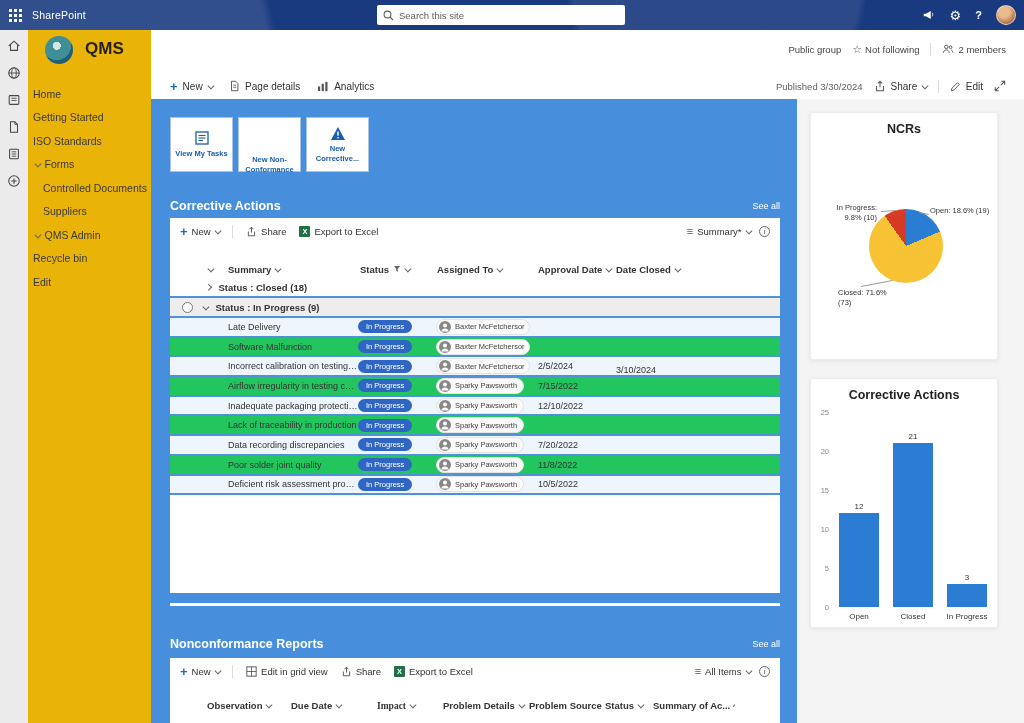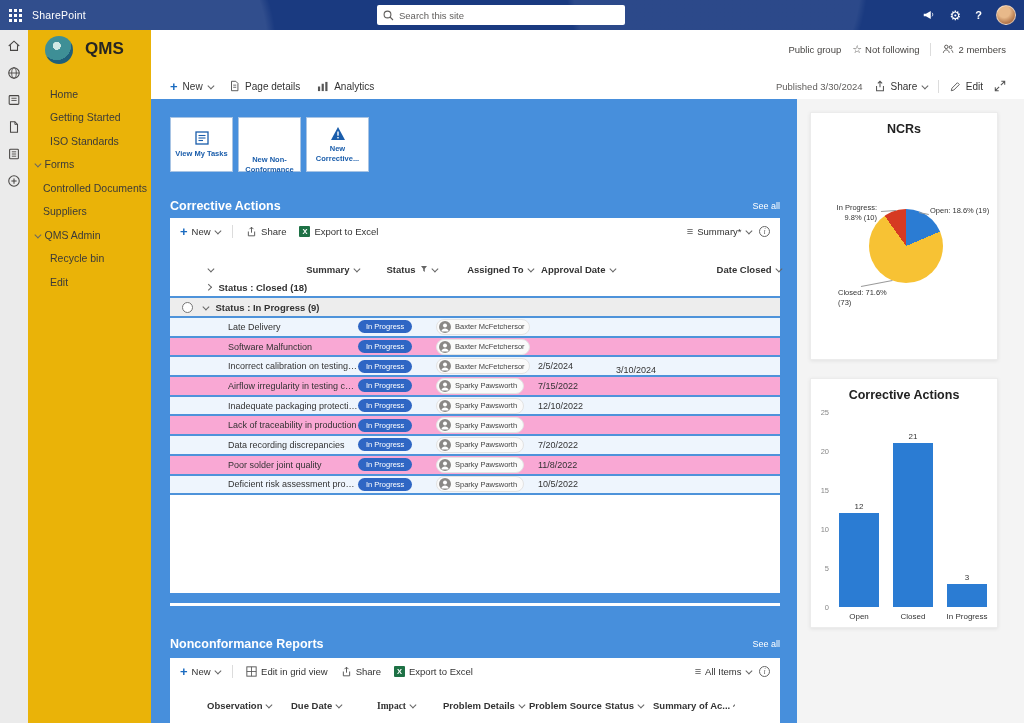--- a/index.html
+++ b/index.html
@@ -26,21 +26,21 @@
   
   .app-rail { position:absolute; left:0; top:30px; width:28px; height:693px; background:#ebebeb; display:flex; flex-direction:column; align-items:center; padding-top:9px; gap:13px; }
   .app-rail svg { display:block; }
 
   
   .left-col { position:absolute; left:28px; top:30px; width:123px; height:693px; background:#eab308; }
   .site-logo { position:absolute; left:17px; top:6px; width:28px; height:28px; border-radius:50%;
     background:radial-gradient(circle at 42% 35%, #cfe9e4 0 16%, #3e8f96 17% 58%, #1f5f7a 59% 100%); }
   .site-title { position:absolute; left:57px; top:9px; font-size:17px; font-weight:bold; color:#252423; }
   .sidebar-nav { position:absolute; left:0; top:52px; width:100%; }
-  .nav-item { height:23.5px; display:flex; align-items:center; padding-left:22px; font-size:10.5px; color:#3b3a39; cursor:pointer; }
+  .nav-item { height:23.5px; display:flex; align-items:center; padding-left:5px; font-size:10.5px; color:#3b3a39; cursor:pointer; }
   .nav-item.exp { padding-left:7px; }
   .nav-item.indent { padding-left:15px; }
   .nav-item .chev { margin-right:5px; color:#666; }
 
   
   .chev { display:inline-block; width:4.5px; height:4.5px; border-right:1.1px solid #666; border-bottom:1.1px solid #666; transform:rotate(45deg) translateY(-1px); }
   .chev.right { transform:rotate(-45deg); }
 
   
   .top-band { position:absolute; left:151px; top:30px; width:873px; height:69px; background:#fff; }
@@ -63,31 +63,31 @@
   #wp1 { top:119px; height:375px; }
   #wp2 { top:559px; height:85px; }
   .wp-toolbar { height:26px; display:flex; align-items:center; gap:13px; padding:0 10px; font-size:9.5px; color:#333; }
   .tb-item { display:flex; align-items:center; gap:4px; cursor:pointer; white-space:nowrap; }
   .tb-right { margin-left:auto; display:flex; align-items:center; gap:9px; }
   .excel-ic { width:11px; height:11px; background:#1e7145; color:#fff; font-size:7.5px; font-weight:bold; display:flex; align-items:center; justify-content:center; border-radius:1px; }
   .lines-ic { font-size:11px; color:#555; line-height:1; }
   .info-ic { width:11px; height:11px; border:1px solid #666; border-radius:50%; color:#666; font-size:8px; display:flex; align-items:center; justify-content:center; font-style:italic; font-family:"Liberation Serif",serif; }
 
   .ca-header { display:grid; grid-template-columns:48px 140px 78px 96px 82px 1fr; align-items:center; height:18px; margin-top:16px; font-size:9.5px; font-weight:bold; color:#333; }
-  .hc { display:flex; align-items:center; gap:4px; cursor:pointer;justify-content:flex-end; }
+  .hc { display:flex; align-items:center; gap:4px; cursor:pointer; }
   .hc.c0 { justify-content:flex-end; padding-right:6px; }
   .hc.c1 { padding-left:10px; } .hc.c2 { padding-left:2px; } .hc.c3 { padding-left:1px; } .hc.c4 { padding-left:6px; } .hc.c5 { padding-left:2px; }
 
   .group-row { display:flex; align-items:center; height:20px; font-size:9.5px; font-weight:bold; color:#333; border-bottom:2px solid #4e93da; background:#fff; cursor:pointer; }
   .group-row .chev { margin-left:36px; margin-right:8px; }
   .group-row.selected { background:#ededed; }
   .group-row.selected .chev { margin-left:10px; }
   .radio { width:11px; height:11px; border:1px solid #767676; border-radius:50%; background:#fff; margin-left:12px; }
 
-  .ca-row { display:grid; grid-template-columns:48px 140px 78px 96px 82px 1fr; align-items:center; height:19.7px; border-bottom:2px solid #4e93da; font-size:9px; color:#333; background:#f9a8d4; cursor:pointer; }
+  .ca-row { display:grid; grid-template-columns:48px 140px 78px 96px 82px 1fr; align-items:center; height:19.7px; border-bottom:2px solid #4e93da; font-size:9px; color:#333; background:#22c55e; cursor:pointer; }
   .ca-row.tint { background:#eef5fd; }
   .ca-row .c1 { padding-left:10px; white-space:nowrap; overflow:hidden; text-overflow:ellipsis; }
   .ca-row .c4 { padding-left:6px; } .ca-row .c5 { padding-left:2px;margin-top:7px; }
   .badge { display:inline-block; background:#2f66c4; color:#fff; font-size:7.5px; padding:2px 8px; border-radius:9px; white-space:nowrap; }
   .person-pill { display:inline-flex; align-items:center; gap:4px; font-size:7.5px; color:#444; background:#fafafa; border:1px solid #e3e3e3; border-radius:9px; padding:1px 6px 1px 2px; white-space:nowrap; max-width:94px; overflow:hidden; }
   .person-pill svg { flex:none; }
 
   .divider-line { position:absolute; left:19px; top:504px; width:610px; height:3px; background:#fff; }
 
   .ncr-columns { display:flex; align-items:center; margin-top:16px; padding-left:37px; font-size:9.5px; font-weight:bold; color:#333; }

